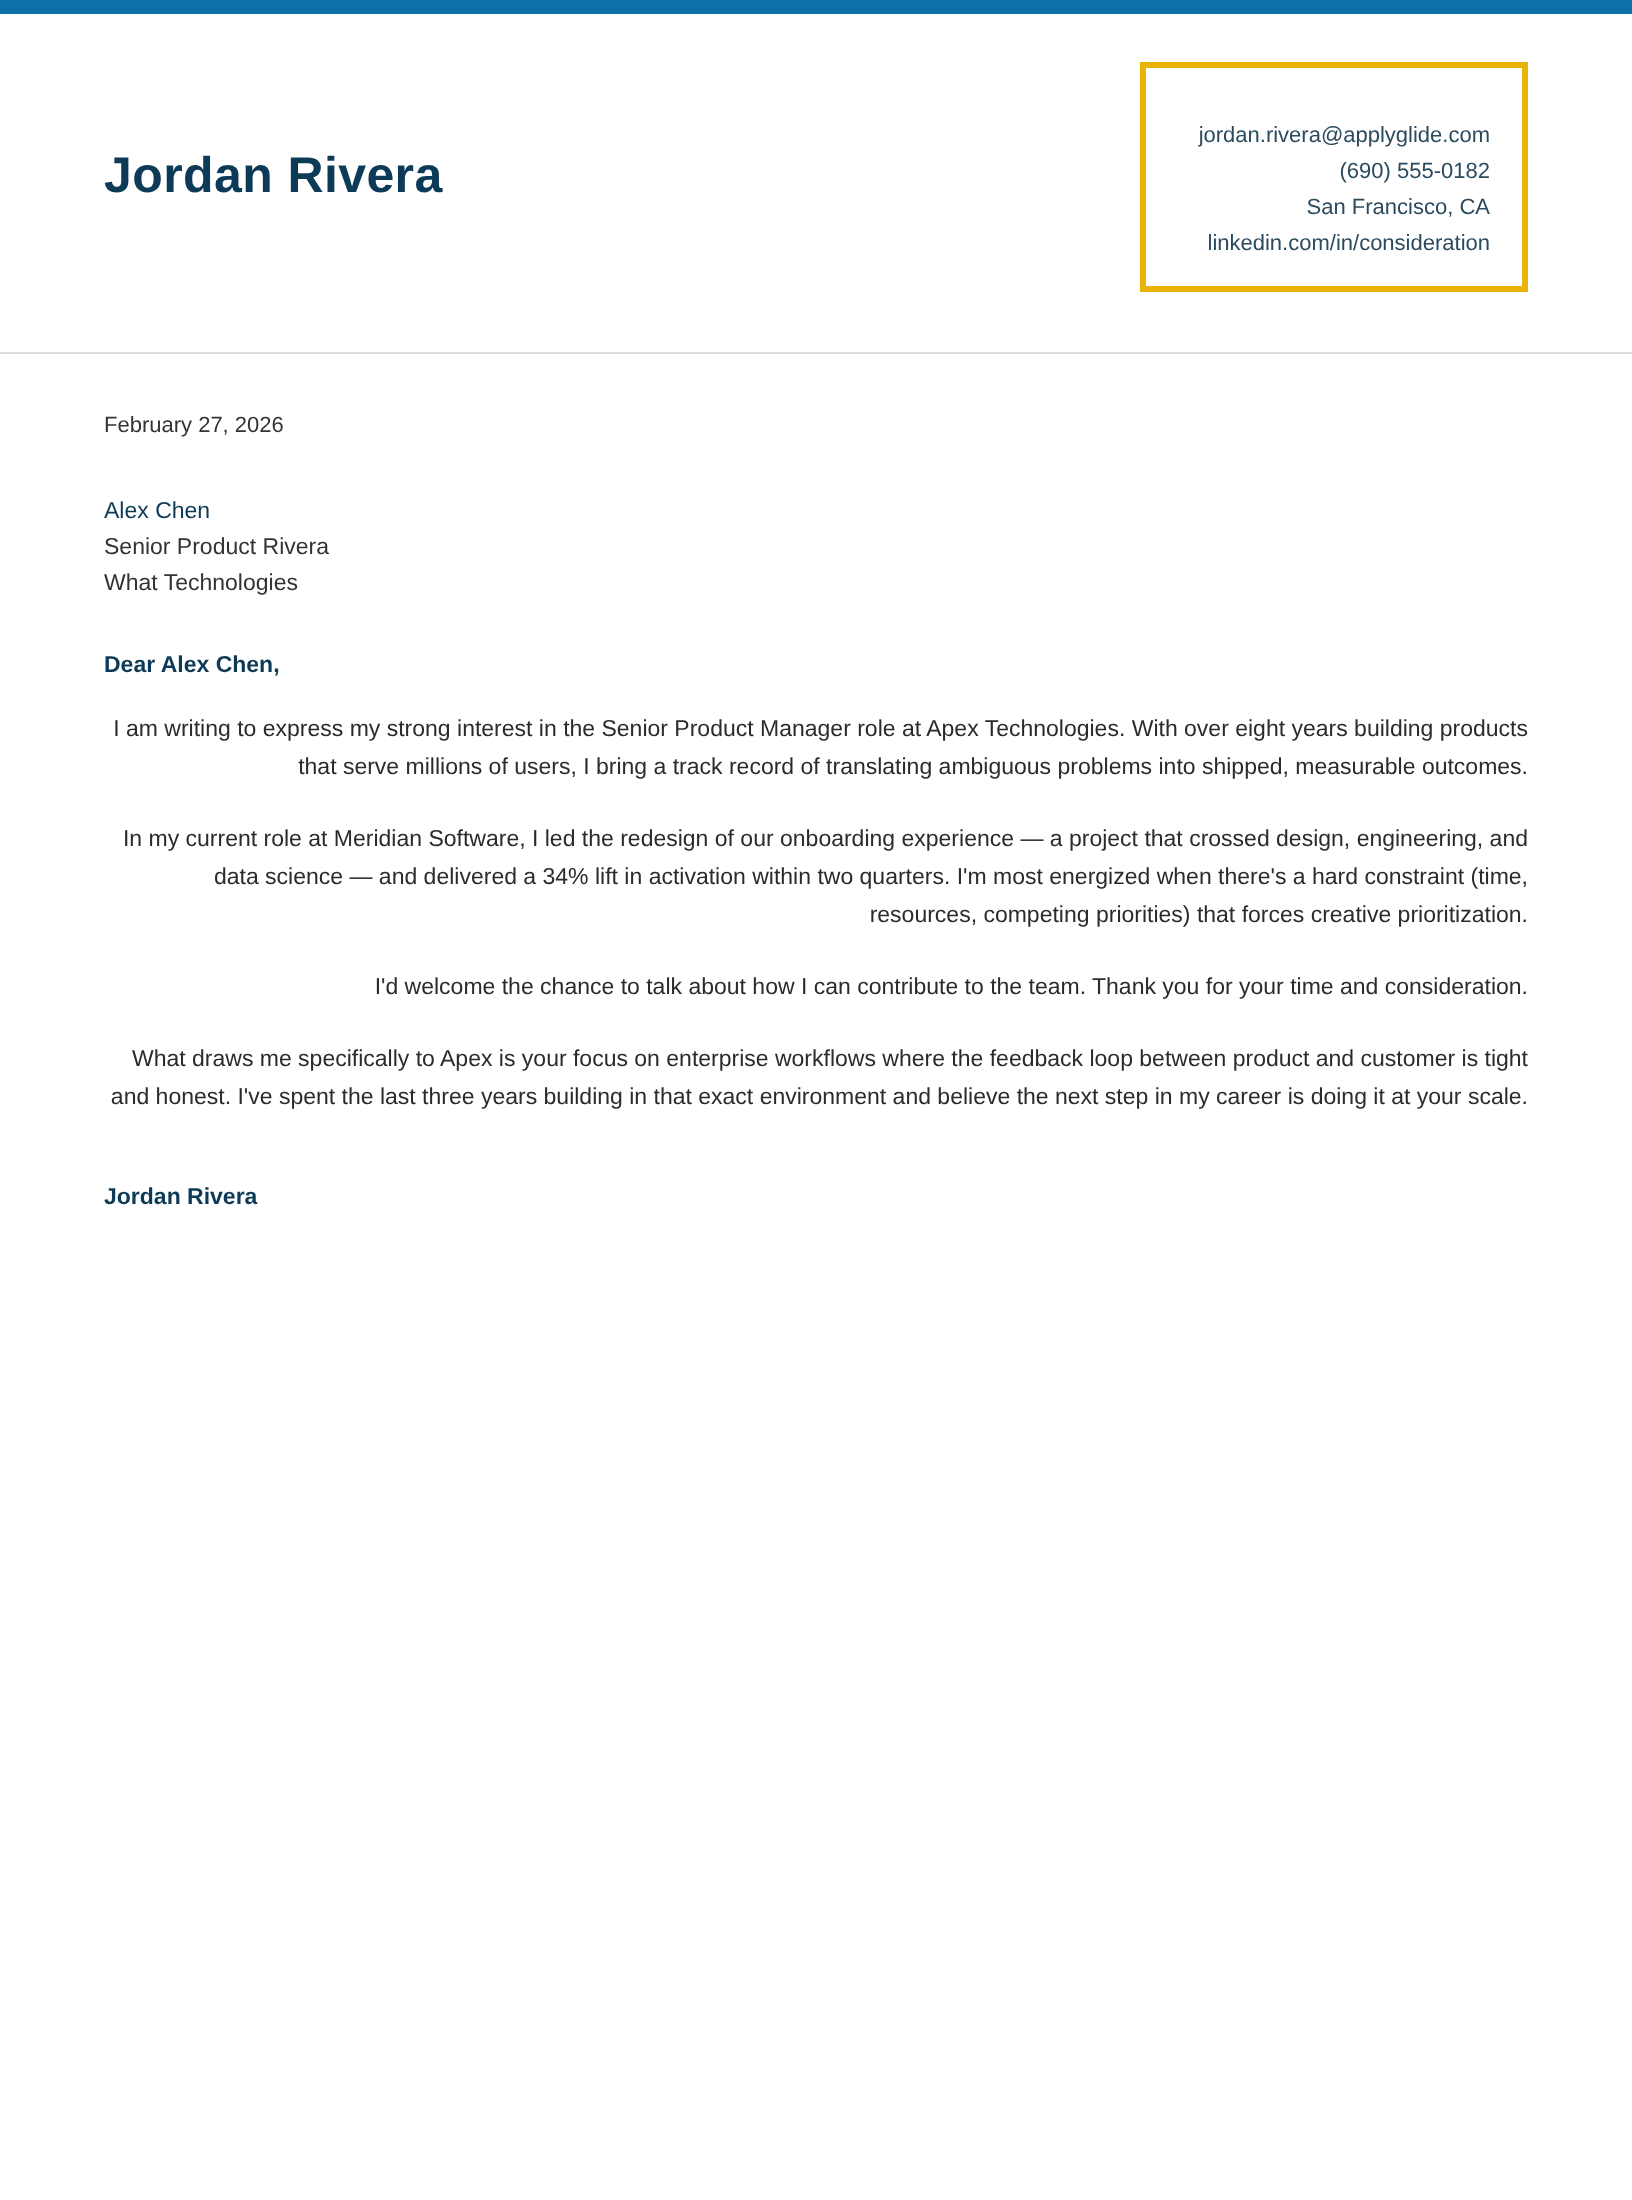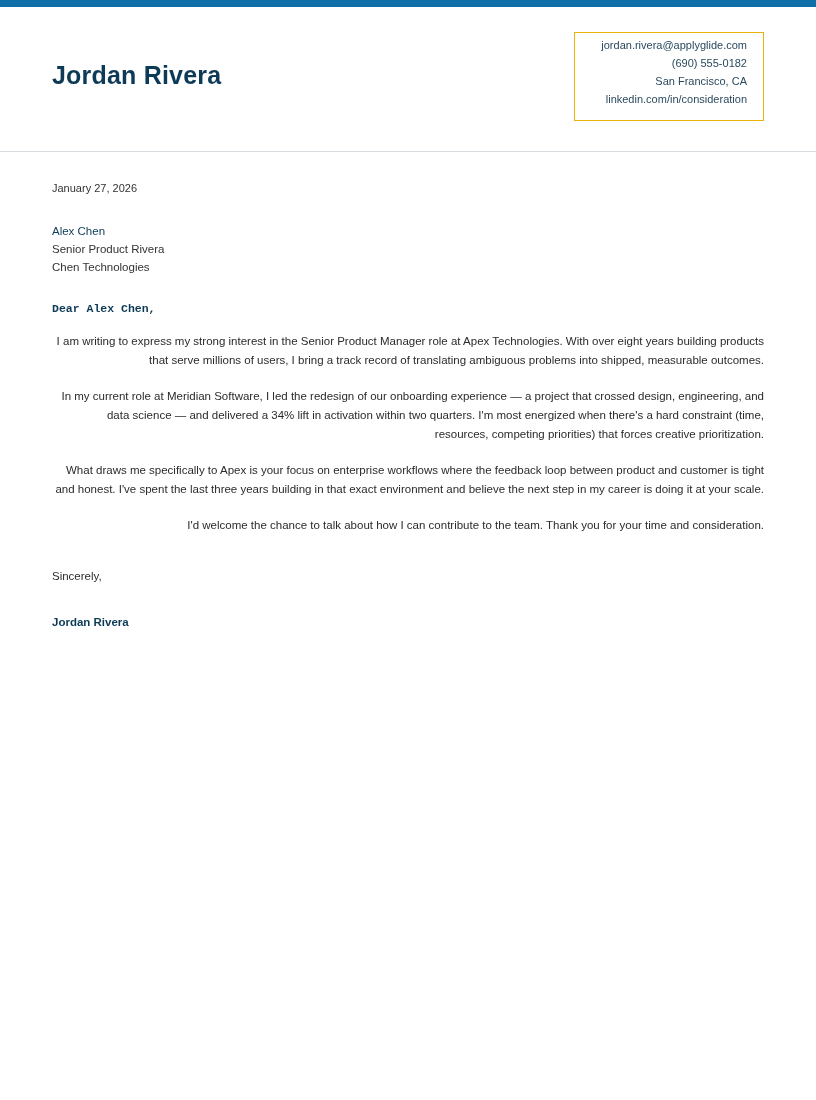--- a/index.html
+++ b/index.html
@@ -35,22 +35,22 @@
     justify-content: space-between;
   }
   .name-title {
     font-size: 25px;
     font-weight: bold;
     color: #0d3a56;
     letter-spacing: 0.2px;
     line-height: 1.1;
   }
   .contact-box {
-    border: 1px solid #eab308;
-    padding: 3px 16px 12px 16px;
+    border: 3px solid #eab308;
+    padding: 25px 16px 12px 16px;
     text-align: right;
     min-width: 156px;
   }
   .contact-line {
     font-size: 11px;
     color: #2a4a5e;
     line-height: 18px;
     white-space: nowrap;
   }
   .body-wrap {
@@ -69,21 +69,20 @@
   }
   .recipient-name {
     font-weight: normal;
     color: #0d3a56;
   }
   .salutation {
     margin-top: 26px;
     font-size: 11.5px;
     font-weight: bold;
     color: #0d3a56;
-    font-family: Liberation Mono, monospace;
   }
   .para {
     margin-top: 17px;
     font-size: 11.5px;
     line-height: 19px;
     color: #2b2b2b;
     text-align: right;
   }
   .closing {
     margin-top: 35px;
@@ -109,30 +108,29 @@
     <div class="contact-box">
       <div class="contact-line">jordan.rivera@applyglide.com</div>
       <div class="contact-line">(690) 555-0182</div>
       <div class="contact-line">San Francisco, CA</div>
       <div class="contact-line">linkedin.com/in/consideration</div>
     </div>
   </div>
 
   <div class="body-wrap">
 
-    <div class="date">January 27, 2026</div>
+    <div class="date">February 27, 2026</div>
 
     <div class="recipient-line recipient-name">Alex Chen</div>
     <div class="recipient-line">Senior Product Rivera</div>
-    <div class="recipient-line">Chen Technologies</div>
+    <div class="recipient-line">What Technologies</div>
 
     <div class="salutation">Dear Alex Chen,</div>
 
     <div class="para">I am writing to express my strong interest in the Senior Product Manager role at Apex Technologies. With over eight years building products that serve millions of users, I bring a track record of translating ambiguous problems into shipped, measurable outcomes.</div>
     <div class="para">In my current role at Meridian Software, I led the redesign of our onboarding experience — a project that crossed design, engineering, and data science — and delivered a 34% lift in activation within two quarters. I'm most energized when there's a hard constraint (time, resources, competing priorities) that forces creative prioritization.</div>
+    <div class="para">I'd welcome the chance to talk about how I can contribute to the team. Thank you for your time and consideration.</div>
     <div class="para">What draws me specifically to Apex is your focus on enterprise workflows where the feedback loop between product and customer is tight and honest. I've spent the last three years building in that exact environment and believe the next step in my career is doing it at your scale.</div>
-    <div class="para">I'd welcome the chance to talk about how I can contribute to the team. Thank you for your time and consideration.</div>
 
-    <div class="closing">Sincerely,</div>
     <div class="signature">Jordan Rivera</div>
 
   </div>
 </div>
 
 </body></html>

